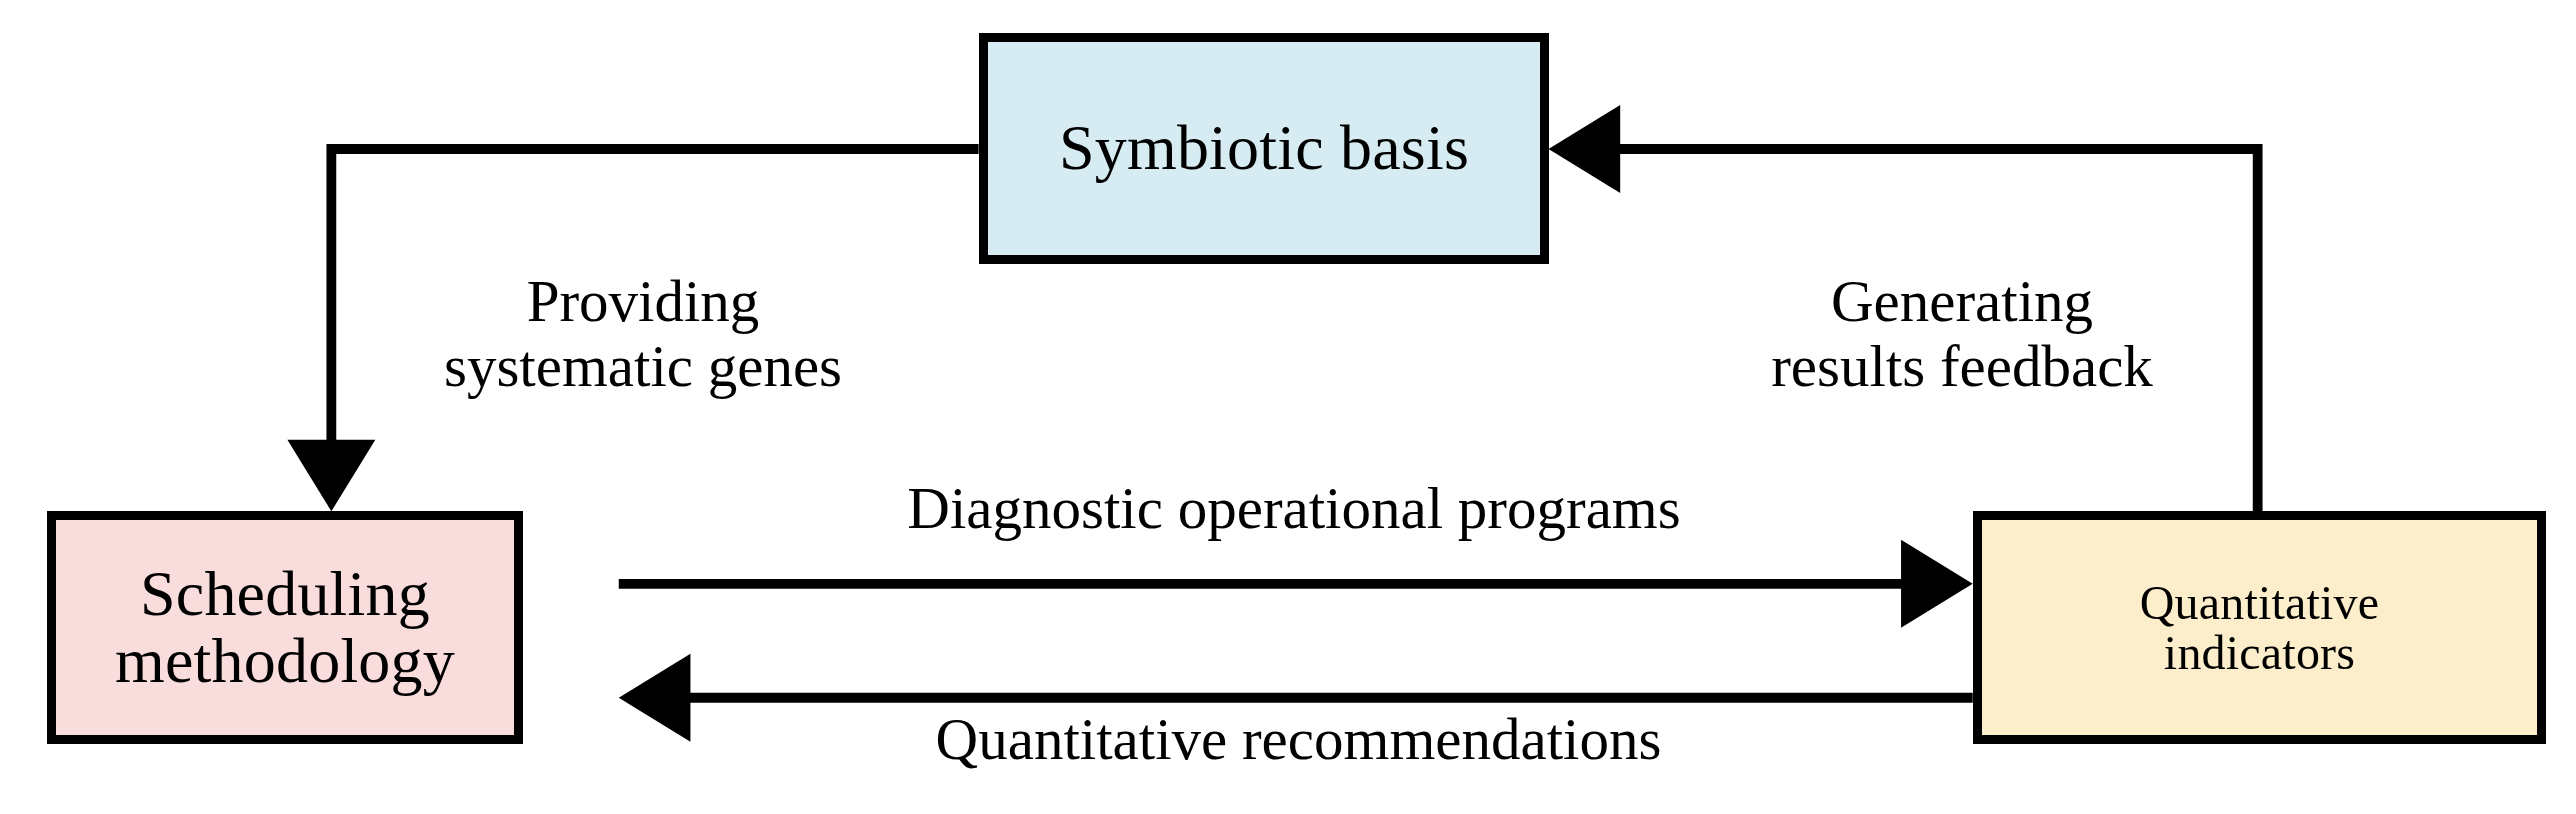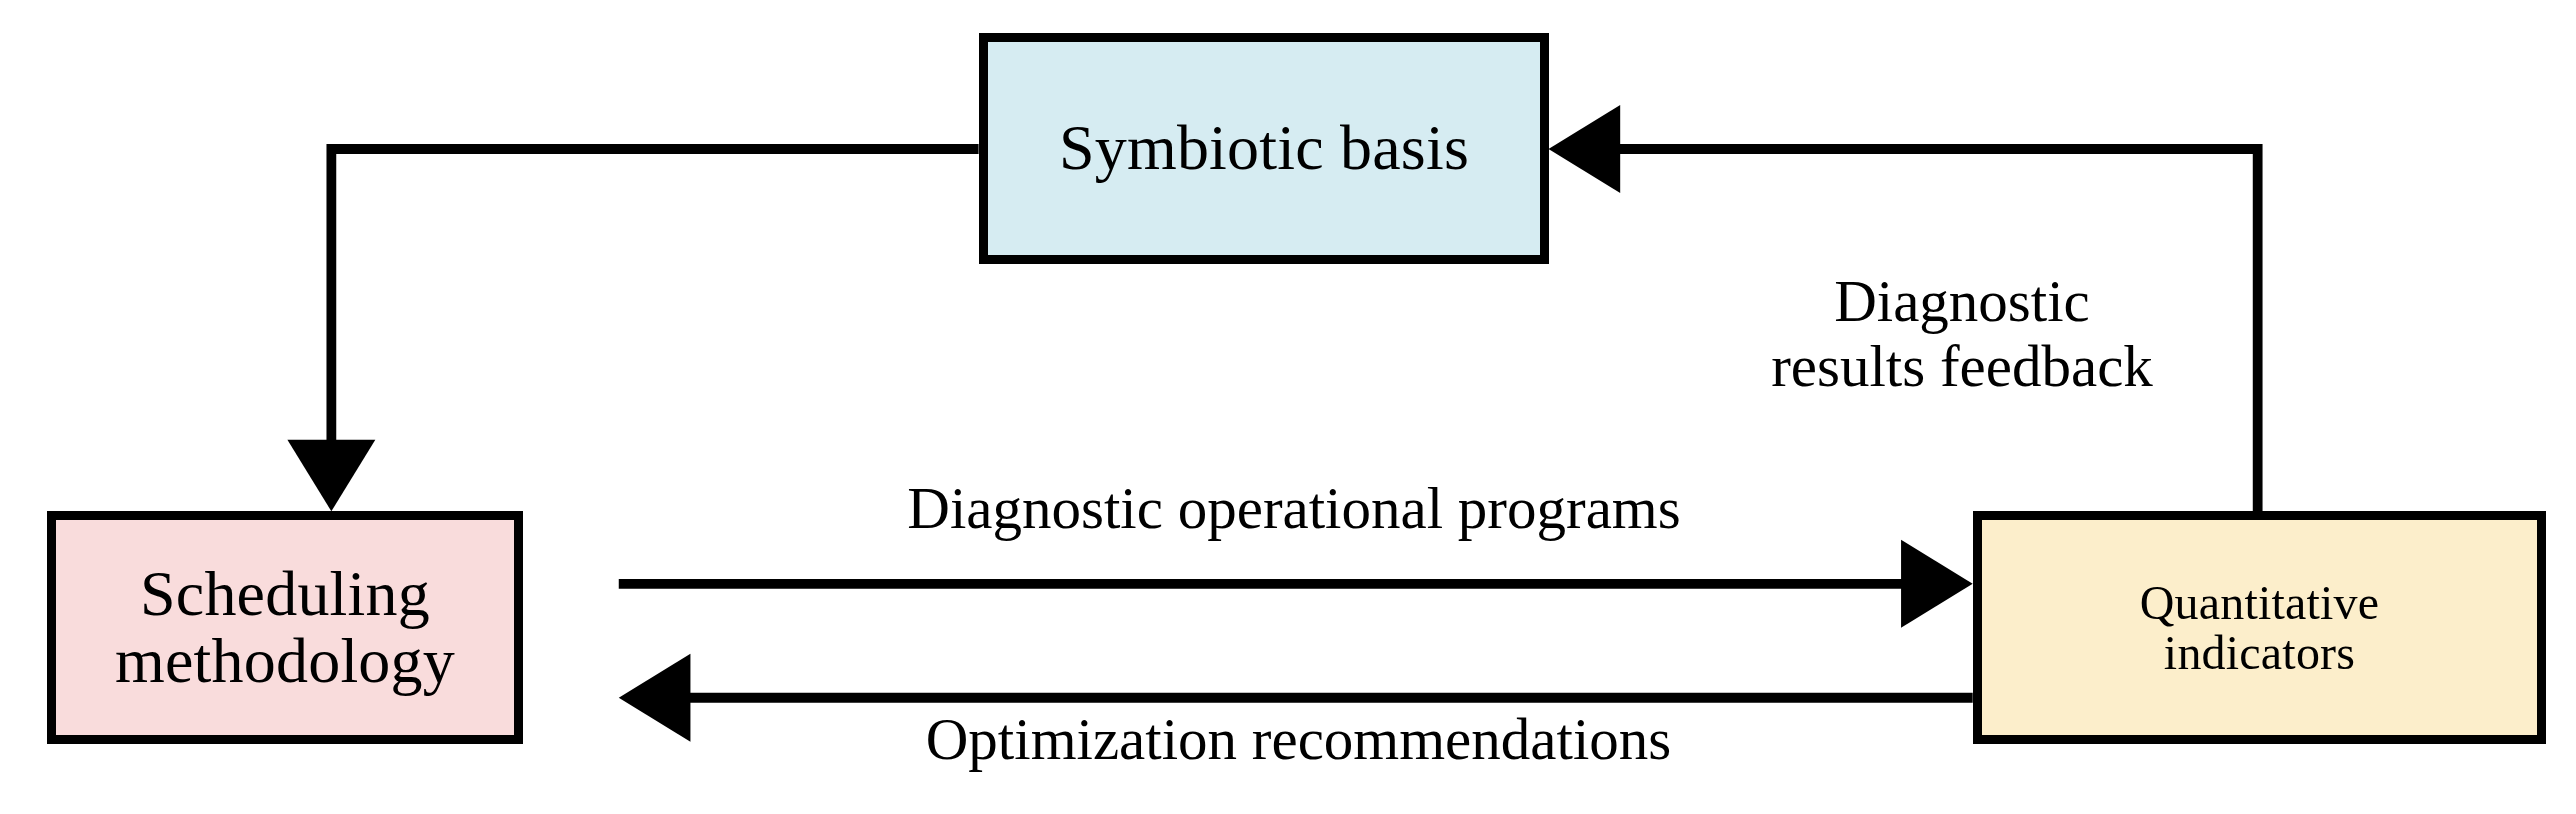--- a/index.html
+++ b/index.html
@@ -139,22 +139,24 @@
   <div id="node-scheduling-methodology" class="node">
     <span class="node-label">Scheduling
 methodology</span>
   </div>
 
   <div id="node-quantitative-indicators" class="node">
     <span class="node-label">Quantitative
 indicators</span>
   </div>
 
+  <div id="edge-label-providing-systematic-genes" class="edge-label">Providing
+systematic genes</div>
 
   <div id="edge-label-generating-operational-programs" class="edge-label">Diagnostic operational programs</div>
 
-  <div id="edge-label-optimization-recommendations" class="edge-label">Optimization recommendations</div>
+  <div id="edge-label-optimization-recommendations" class="edge-label">Quantitative recommendations</div>
 
-  <div id="edge-label-diagnostic-results-feedback" class="edge-label">Diagnostic
+  <div id="edge-label-diagnostic-results-feedback" class="edge-label">Generating
 results feedback</div>
 
 </div>
 
 
 </body></html>

